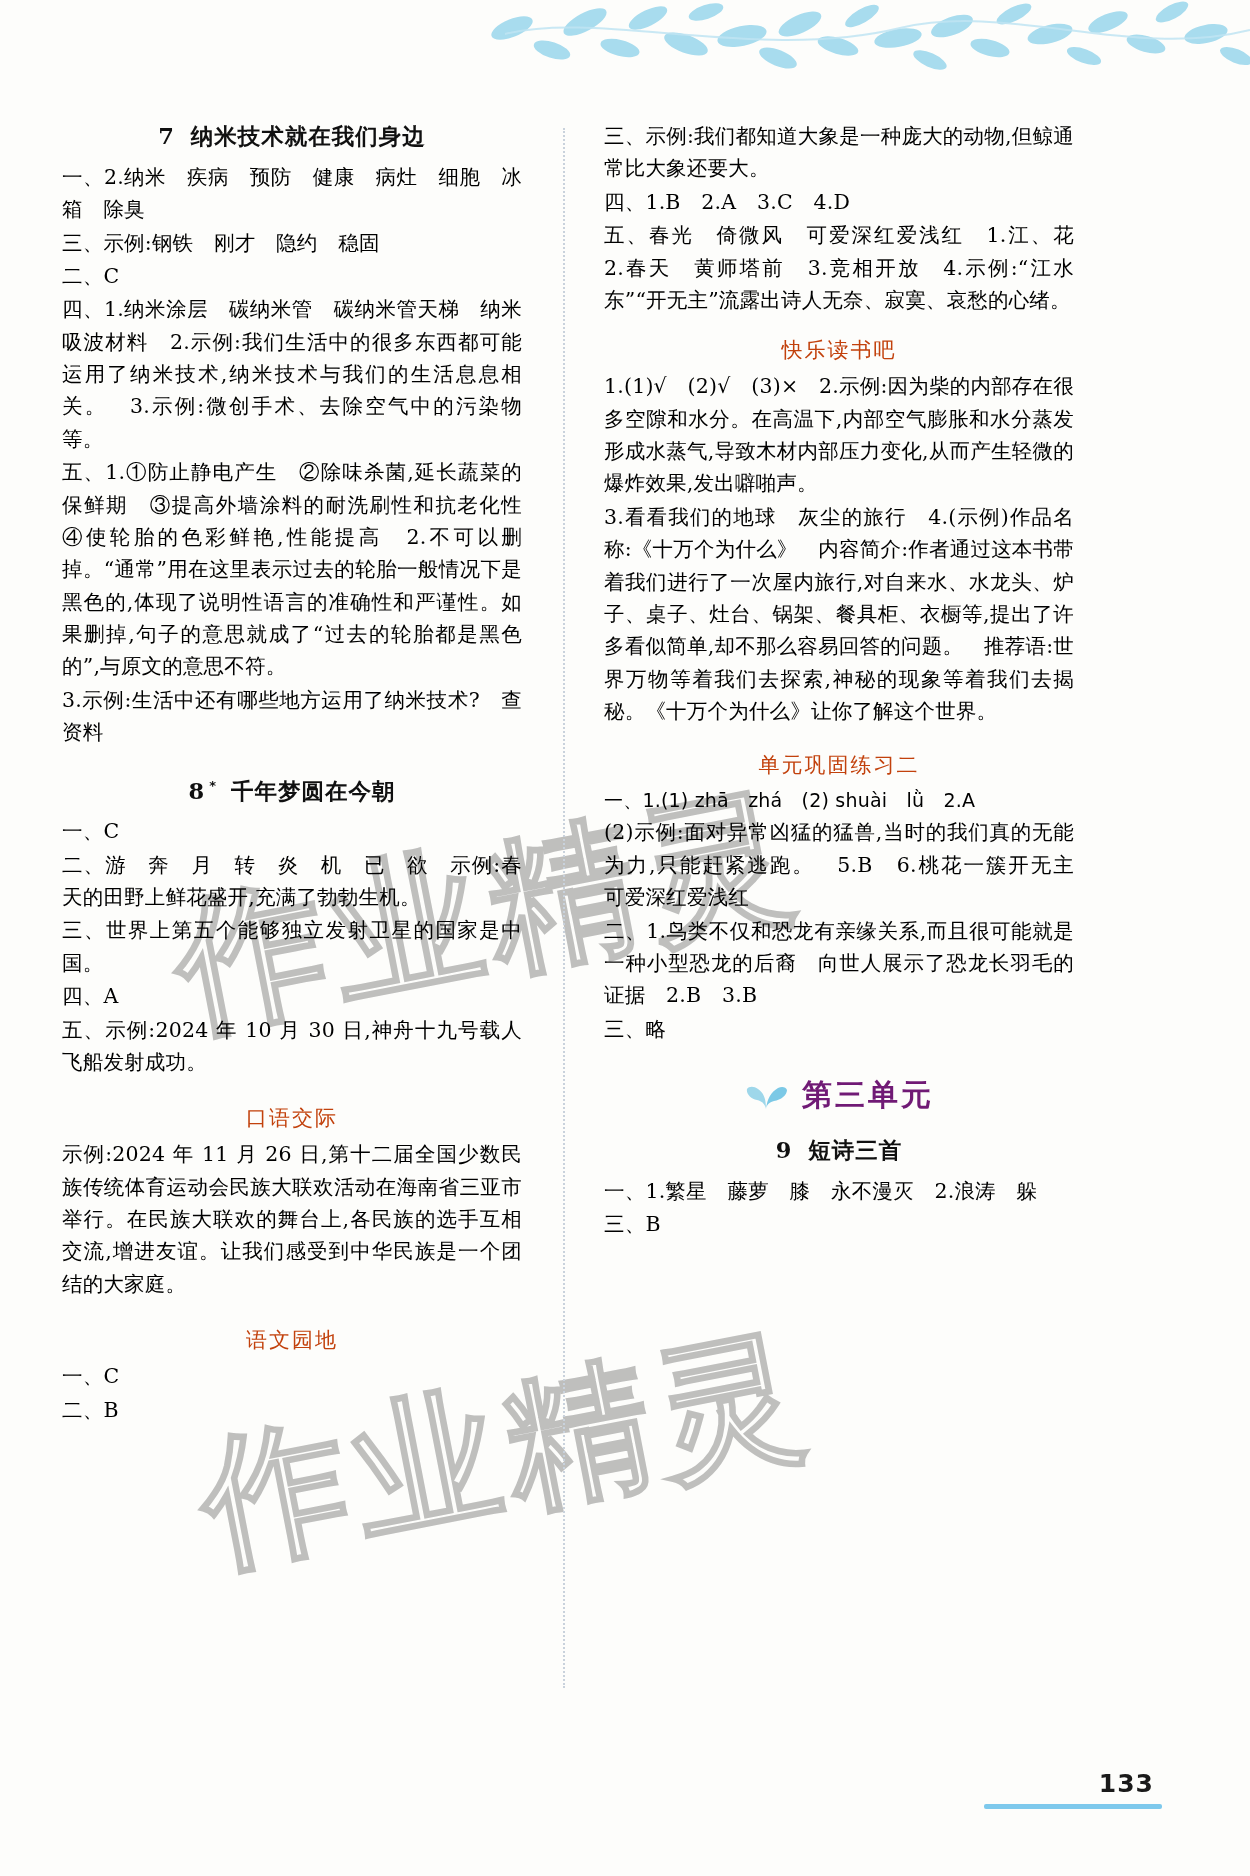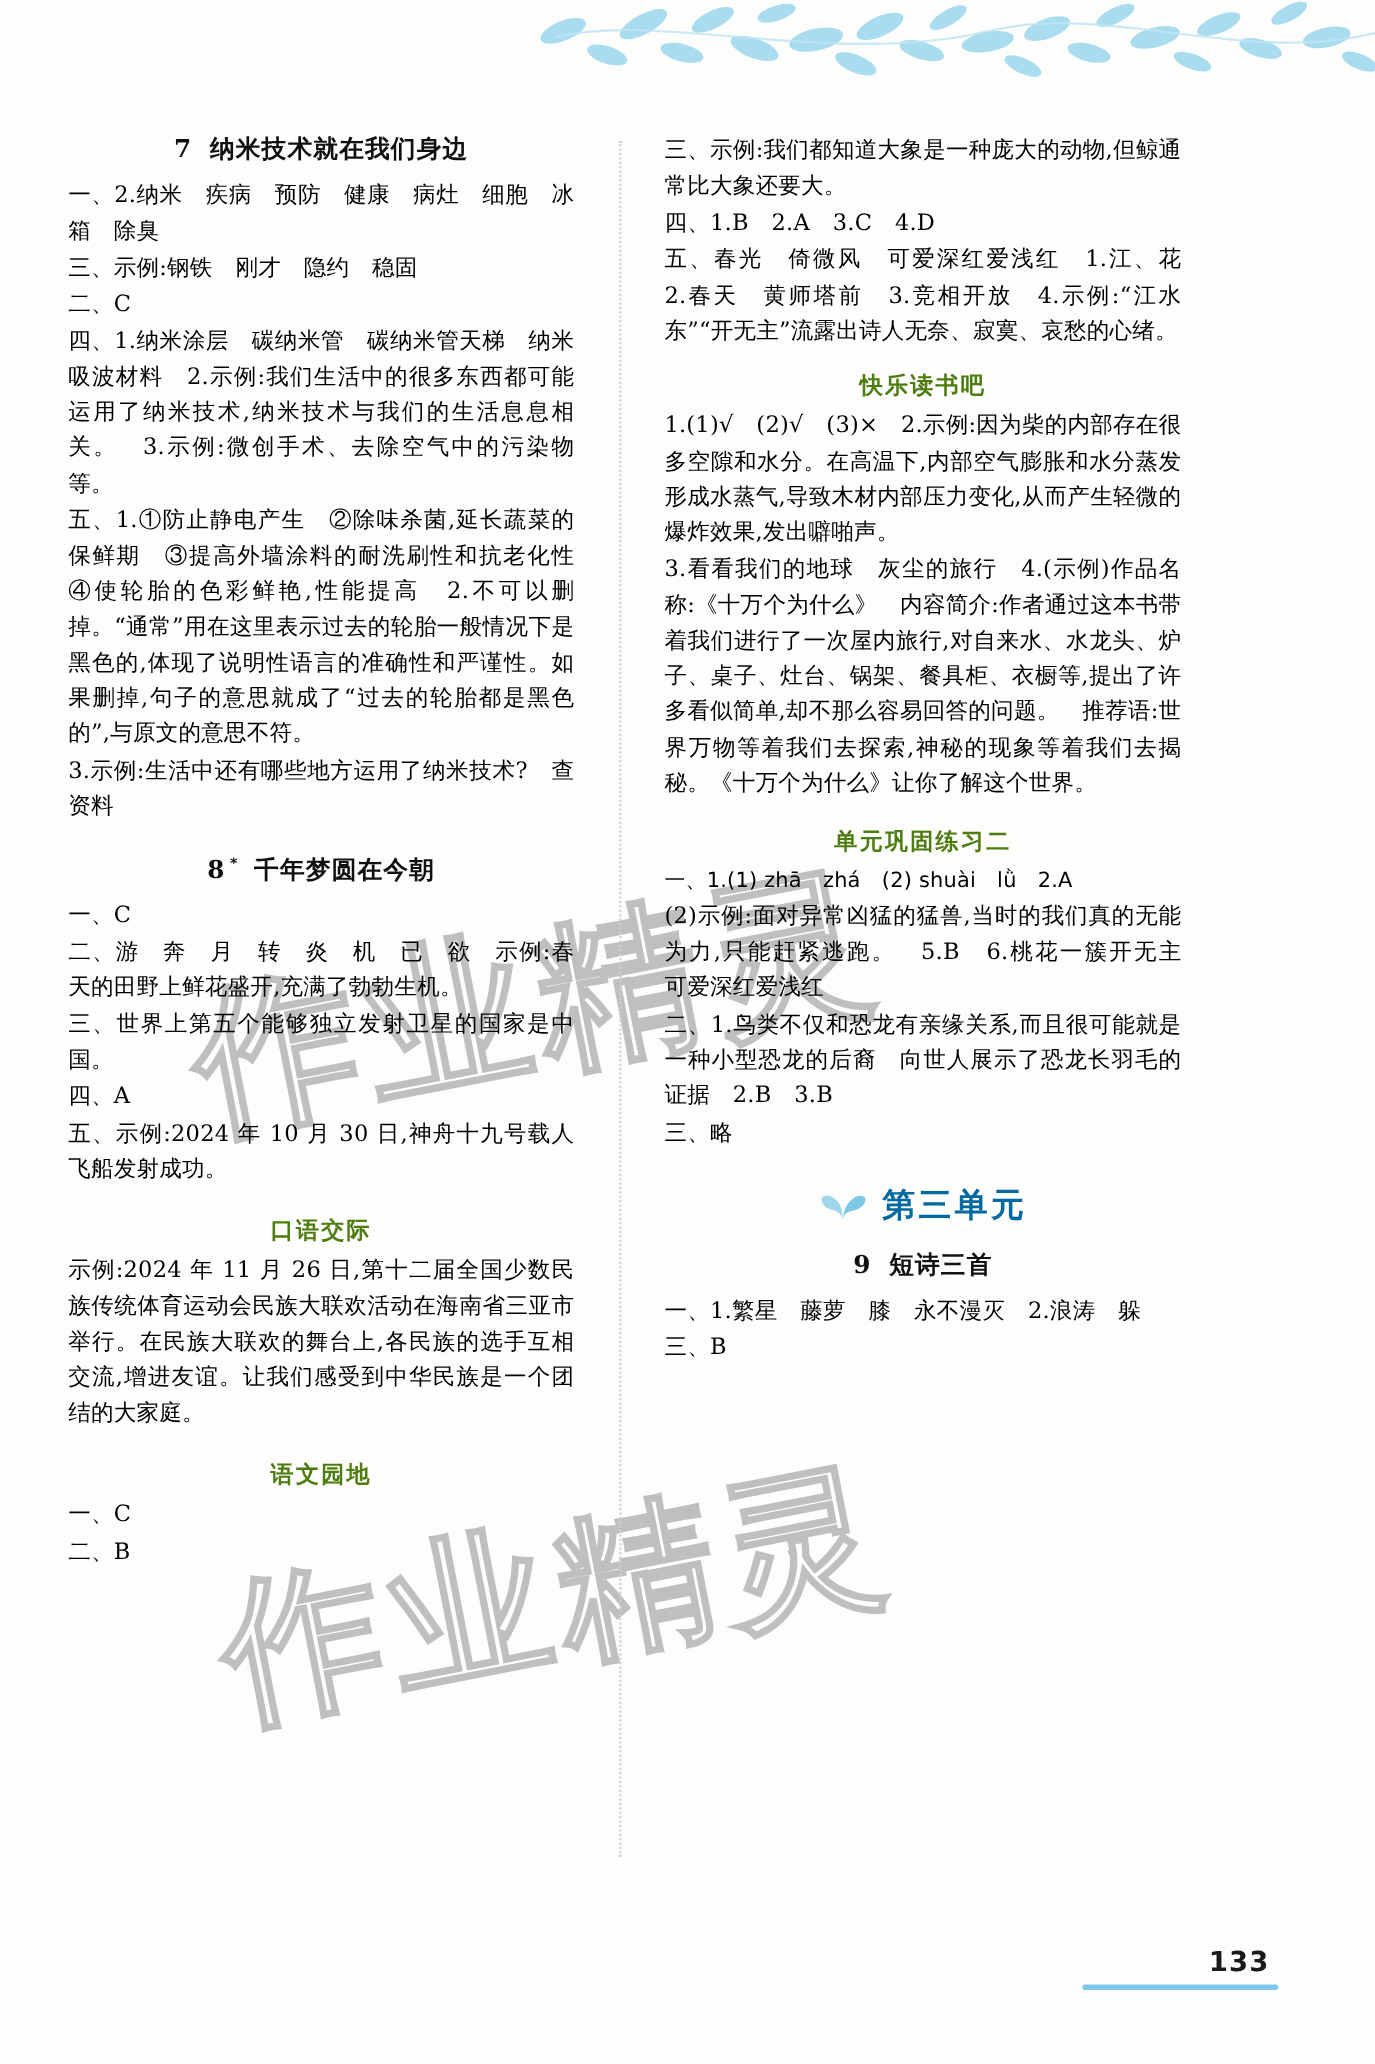--- a/index.html
+++ b/index.html
@@ -68,24 +68,24 @@
     letter-spacing: 1px;
     color: #101010;
     margin: 0 0 7px 0;
     line-height: 1.5;
   }
   .lesson-title .num { margin-right: 16px; font-family: "DejaVu Serif", "Liberation Serif", serif; }
   .lesson-title .star { font-size: 13px; vertical-align: super; margin-left: -12px; margin-right: 14px; }
 
   .section-title {
     text-align: center;
-    font-weight: 700;
+    font-weight: 400;
     font-size: 21px;
     letter-spacing: 2px;
-    color: #4d7c0f;
+    color: #c2410c;
     margin: 14px 0 6px 0;
   }
 
   .ans {
     font-family: "DejaVu Serif", "Liberation Serif", serif;
     font-size: 20.5px;
     line-height: 1.58;
     color: #000000;
     text-align: justify;
     text-justify: inter-ideograph;
@@ -101,21 +101,21 @@
     justify-content: center;
     gap: 14px;
     margin: 30px 0 18px 0;
   }
   .unit-banner .sprout { display: block; }
   .unit-banner .unit-text {
     font-family: "DejaVu Sans", "Liberation Sans", sans-serif;
     font-weight: 700;
     font-size: 30px;
     letter-spacing: 3px;
-    color: #0369a1;
+    color: #701a75;
   }
 
   
   #footer {
     position: absolute;
     left: 0; bottom: 62px;
     width: 1250px;
     height: 44px;
   }
   #footer-rule {

